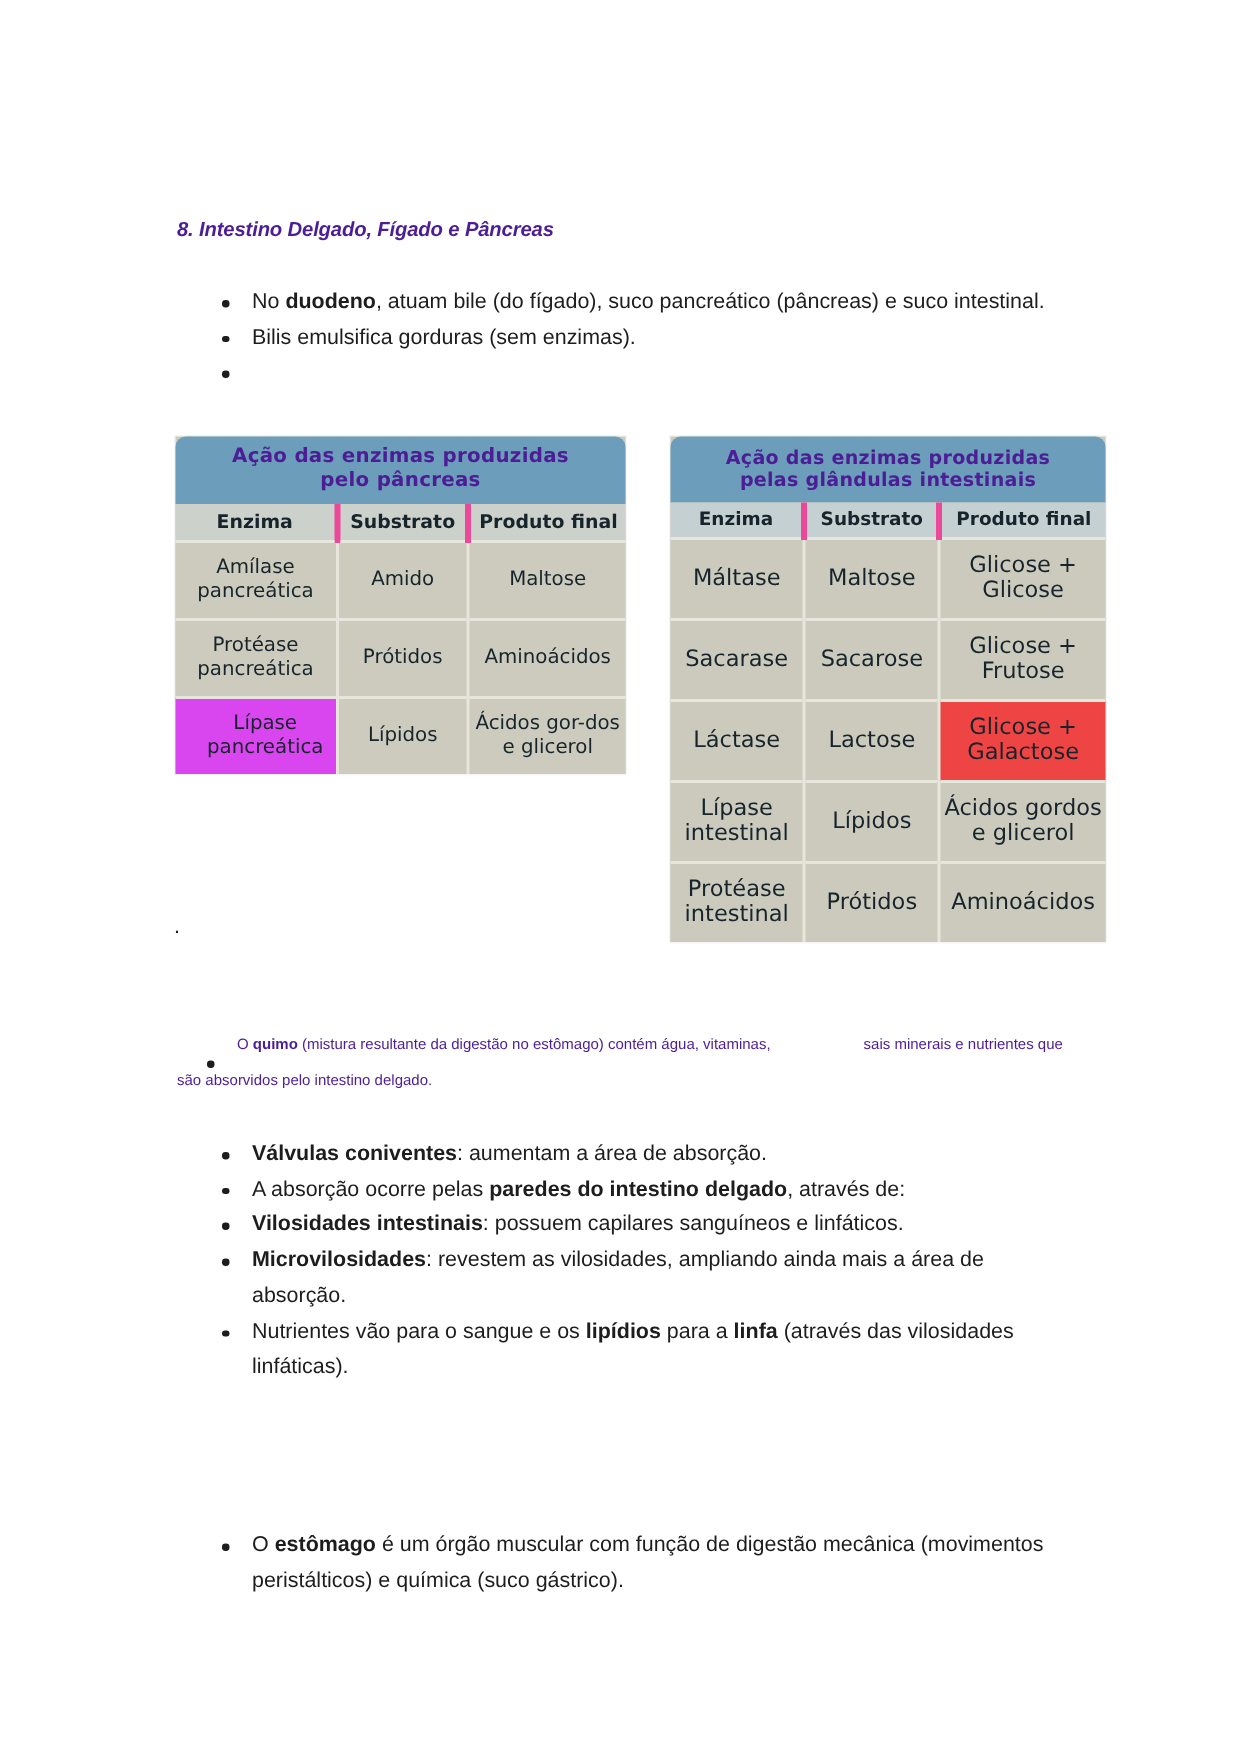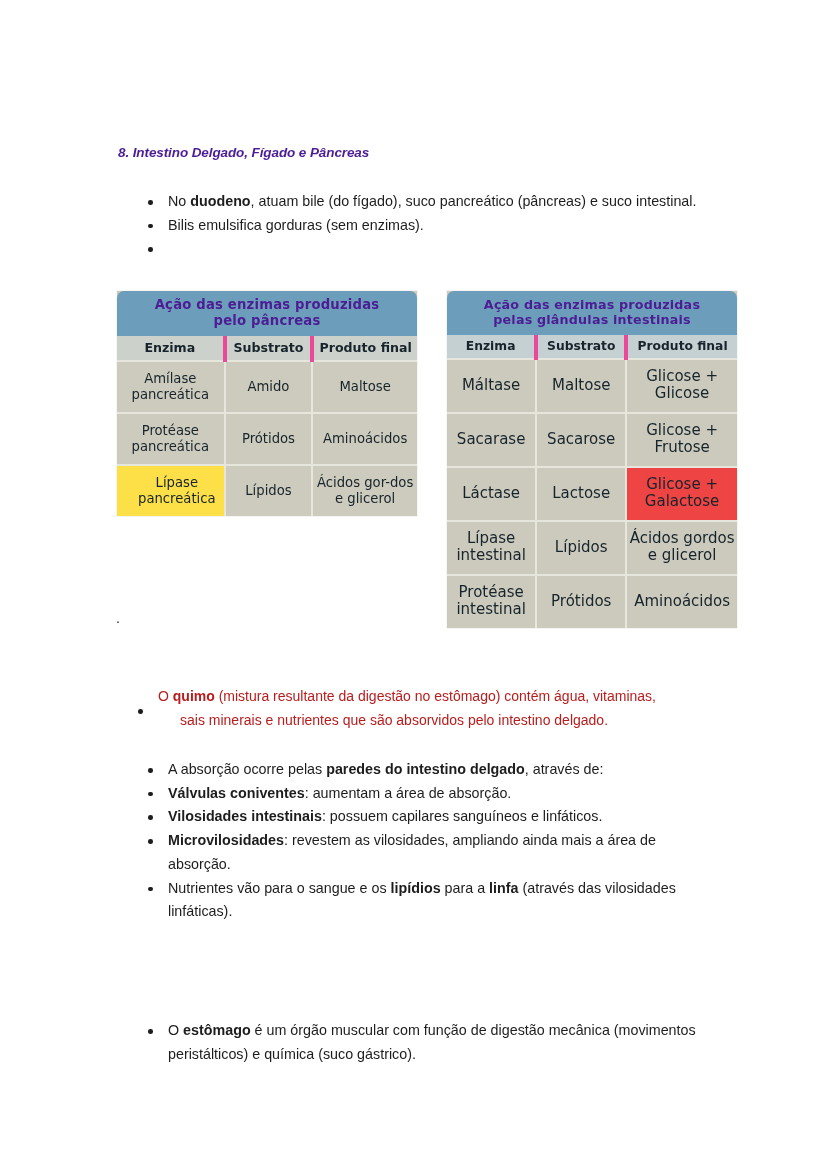--- a/index.html
+++ b/index.html
@@ -92,23 +92,23 @@
     line-height: 20px;
     color: #1d1d1d;
   }
 
   
   .quimo-para {
     position: absolute;
     left: 118px;
     top: 685px;
     width: 595px;
-    font-size: 14px;
+    font-size: 10px;
     line-height: 23.7px;
-    color: #b91c1c;
+    color: #4c1d95;
   }
   .quimo-para .bul {
     display: inline-block;
     width: 20px;
     margin-left: 20px;
     position: relative;
   }
   .quimo-para .bul::before {
     content: "";
     position: absolute;
@@ -231,21 +231,21 @@
           <td class="body-cell c0" style="background: rgb(205, 203, 189);">Amílase pancreática</td>
           <td class="body-cell c1" style="background: rgb(205, 203, 189);">Amido</td>
           <td class="body-cell c2" style="background: rgb(205, 203, 189);">Maltose</td>
         </tr>
         <tr>
           <td class="body-cell c0" style="background: rgb(205, 203, 189);">Protéase pancreática</td>
           <td class="body-cell c1" style="background: rgb(205, 203, 189);">Prótidos</td>
           <td class="body-cell c2" style="background: rgb(205, 203, 189);">Aminoácidos</td>
         </tr>
         <tr>
-          <td class="body-cell c0" style="background: #fde047; padding-left: 15px;">Lípase pancreática</td>
+          <td class="body-cell c0" style="background: #d946ef; padding-left: 15px;">Lípase pancreática</td>
           <td class="body-cell c1" style="background: rgb(205, 203, 189);">Lípidos</td>
           <td class="body-cell c2" style="background: rgb(205, 203, 189);">Ácidos gor-dos e glicerol</td>
         </tr>
       </tbody>
   </table>
 
   <table class="enz-table" id="table-intestinais">
     <tbody>
         <tr>
           <td class="title-cell" colspan="3" style="background: rgb(108, 157, 186);">Ação das enzimas produzidas<br>pelas glândulas intestinais</td>
@@ -281,22 +281,22 @@
           <td class="body-cell c2" style="background: rgb(203, 202, 189);">Aminoácidos</td>
         </tr>
       </tbody>
   </table>
 
   <div class="stray-dot">.</div>
 
   <div class="quimo-para"><span class="bul"></span><span>O </span><b>quimo</b><span> (mistura resultante da digestão no estômago) contém água, vitaminas,</span><span class="gap"></span><span>sais minerais e nutrientes que são absorvidos pelo intestino delgado.</span></div>
 
   <ul class="bullets" id="list-mid">
+      <li><b>Válvulas coniventes</b><span>: aumentam a área de absorção.</span></li>
       <li><span>A absorção ocorre pelas </span><b>paredes do intestino delgado</b><span>, através de:</span></li>
-      <li><b>Válvulas coniventes</b><span>: aumentam a área de absorção.</span></li>
       <li><b>Vilosidades intestinais</b><span>: possuem capilares sanguíneos e linfáticos.</span></li>
       <li><b>Microvilosidades</b><span>: revestem as vilosidades, ampliando ainda mais a área de absorção.</span></li>
       <li><span>Nutrientes vão para o sangue e os </span><b>lipídios</b><span> para a </span><b>linfa</b><span> (através das vilosidades linfáticas).</span></li>
     </ul>
 
   <ul class="bullets" id="list-bottom">
       <li><span>O </span><b>estômago</b><span> é um órgão muscular com função de digestão mecânica (movimentos peristálticos) e química (suco gástrico).</span></li>
     </ul>
 
 </div>

